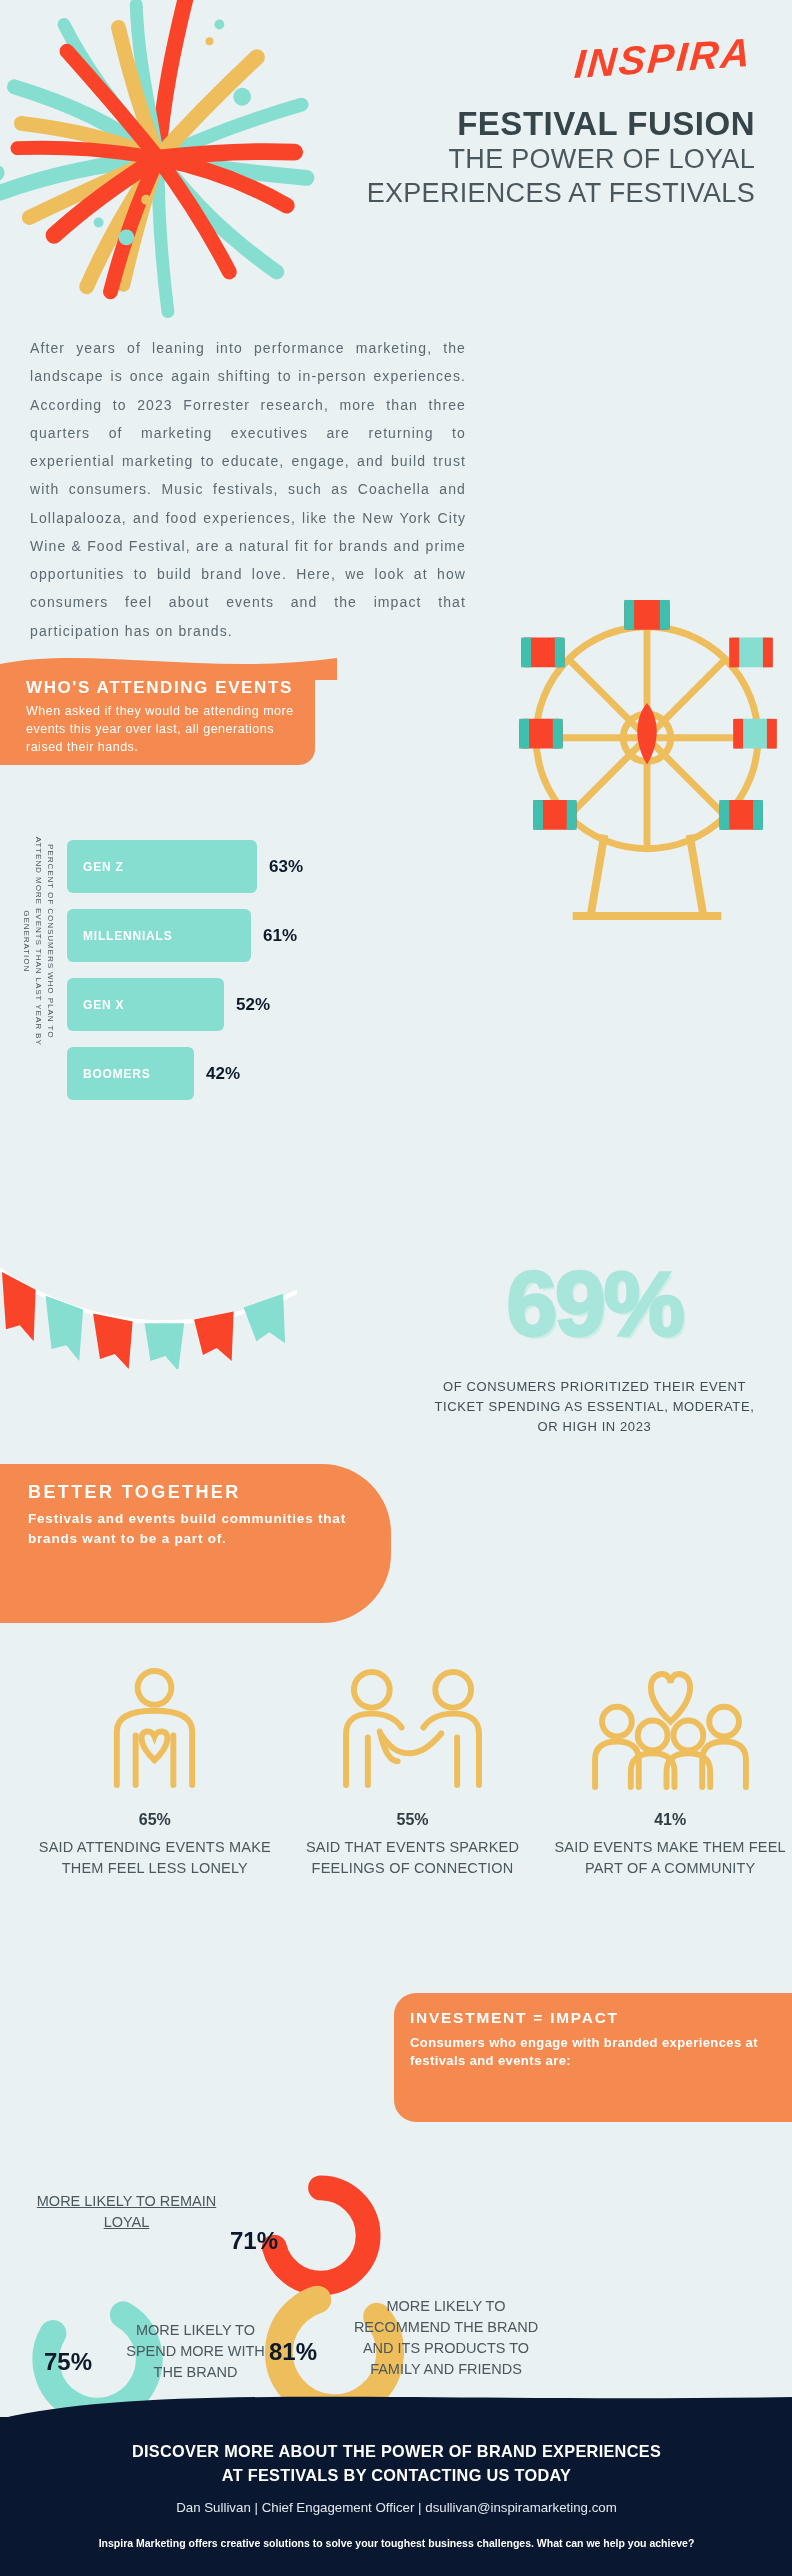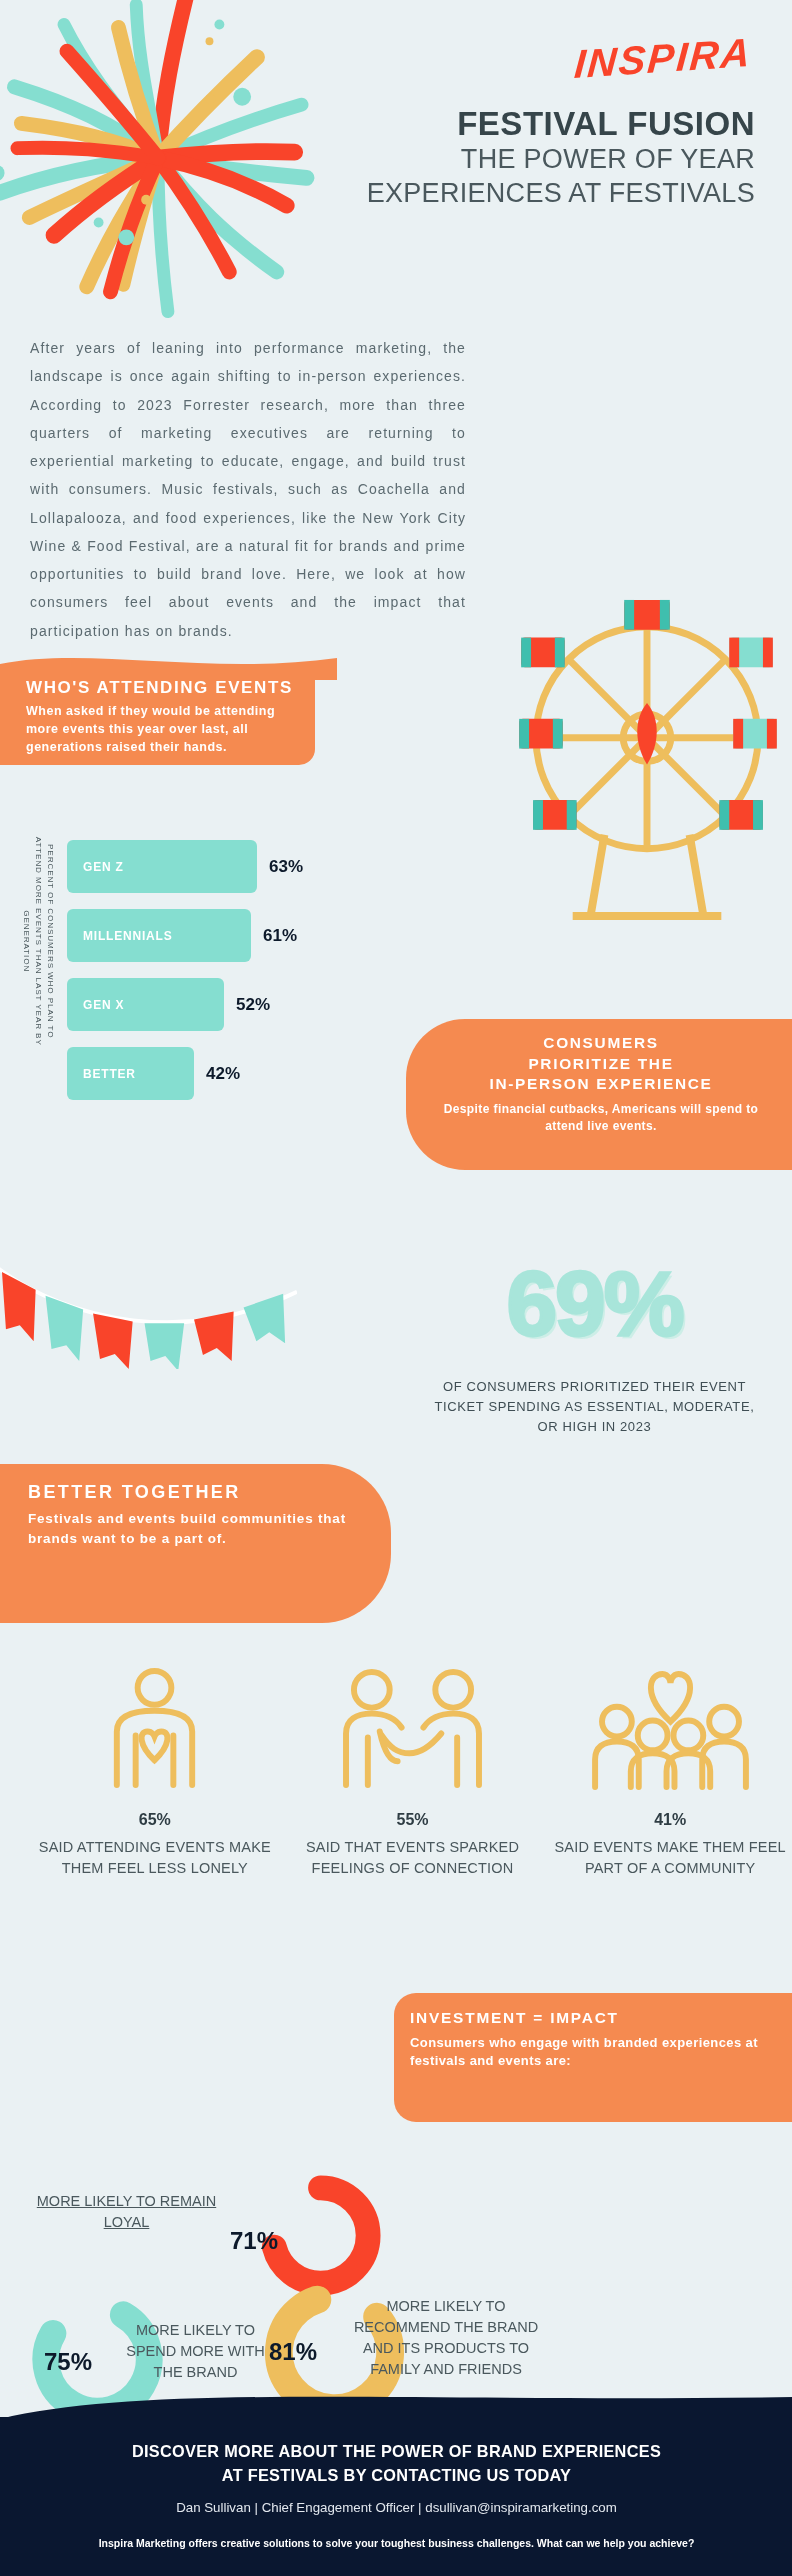--- a/index.html
+++ b/index.html
@@ -35,21 +35,21 @@
     position:absolute; left:0; top:666px; width:315px; height:99px;
     background:#f58a50;
     border-radius:0 0 16px 0;
   }
   .banner-wave { position:absolute; left:0; top:654px; width:337px; height:26px; }
   .banner-attending h2 {
     color:#fff; font-size:17px; font-weight:bold; letter-spacing:1.6px;
     margin:12px 0 4px 26px;
   }
   .banner-attending p {
-    color:#fff; font-size:12.5px; font-weight:bold; letter-spacing:0.5px;
+    color:#fff; font-size:12.5px; font-weight:normal; letter-spacing:0.5px;
     line-height:1.45; margin-left:26px; width:268px;
   }
 
   
   .axis-label {
     position:absolute; left:-69px; top:923px; width:213px;
     transform:rotate(90deg); transform-origin:center;
     font-size:8.1px; color:#4a585d; letter-spacing:0.9px; text-align:center;
     line-height:1.5;
   }
@@ -175,21 +175,21 @@
     <circle cx="253" cy="130" r="5" fill="#eebe5d"></circle>
     <circle cx="140" cy="255" r="5" fill="#85ded0"></circle>
     <circle cx="168" cy="270" r="8" fill="#85ded0"></circle>
     <circle cx="188" cy="232" r="5" fill="#eebe5d"></circle>
   </svg>
 
   <div class="logo">INSPIRA</div>
 
   <div class="title-block">
     <div class="title-main">FESTIVAL FUSION</div>
-    <div class="title-sub">THE POWER OF YEAR</div>
+    <div class="title-sub">THE POWER OF LOYAL</div>
     <div class="title-sub">EXPERIENCES AT FESTIVALS</div>
   </div>
 
   <div class="intro">After years of leaning into performance marketing, the landscape is once again shifting to in-person experiences. According to 2023 Forrester research, more than three quarters of marketing executives are returning to experiential marketing to educate, engage, and build trust with consumers. Music festivals, such as Coachella and Lollapalooza, and food experiences, like the New York City Wine &amp; Food Festival, are a natural fit for brands and prime opportunities to build brand love. Here, we look at how consumers feel about events and the impact that participation has on brands.</div>
 
   <svg class="ferris" viewBox="0 0 270 330">
     <g stroke="#eebe5d" stroke-width="7" fill="none">
       <circle cx="135" cy="145" r="112"></circle>
       <circle cx="135" cy="145" r="24"></circle>
       <line x1="135" y1="33" x2="135" y2="257"></line>
@@ -249,34 +249,26 @@
       <div class="bar-val">61%</div>
     </div>
     <div class="bar-row">
       <div class="bar" style="width:157px">
         <span>GEN X</span>
       </div>
       <div class="bar-val">52%</div>
     </div>
     <div class="bar-row">
       <div class="bar" style="width:127px">
-        <span>BETTER</span>
+        <span>BOOMERS</span>
       </div>
       <div class="bar-val">42%</div>
     </div>
   </div>
 
-  <div class="blob-inperson">
-    <h3>
-      <span>CONSUMERS</span><br>
-      <span>PRIORITIZE THE</span><br>
-      <span>IN-PERSON EXPERIENCE</span>
-    </h3>
-    <p>Despite financial cutbacks, Americans will spend to attend live events.</p>
-  </div>
 
   <svg class="bunting" viewBox="0 0 300 120">
     <path d="M-5 16 C70 74 190 96 300 42" stroke="#ffffff" stroke-width="4" fill="none"></path>
     <g>
       <path d="M2 22 L36 40 L34 92 L20 76 L6 80 Z" fill="#f9442a"></path>
       <path d="M46 46 L84 60 L80 112 L67 96 L52 100 Z" fill="#85ded0"></path>
       <path d="M94 64 L134 72 L130 120 L116 105 L101 110 Z" fill="#f9442a"></path>
       <path d="M146 74 L186 74 L180 122 L167 107 L152 112 Z" fill="#85ded0"></path>
       <path d="M196 70 L236 62 L234 112 L219 99 L205 106 Z" fill="#f9442a"></path>
       <path d="M246 58 L286 44 L288 94 L272 83 L259 92 Z" fill="#85ded0"></path>

